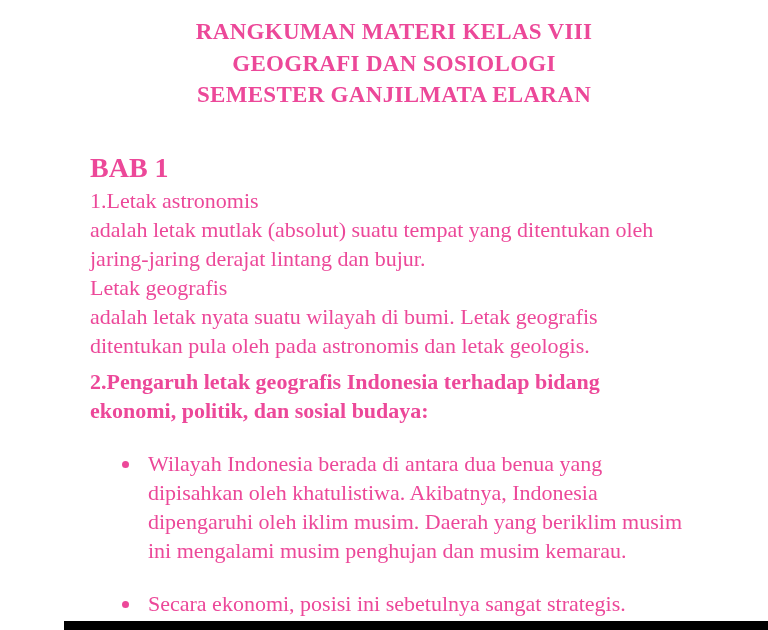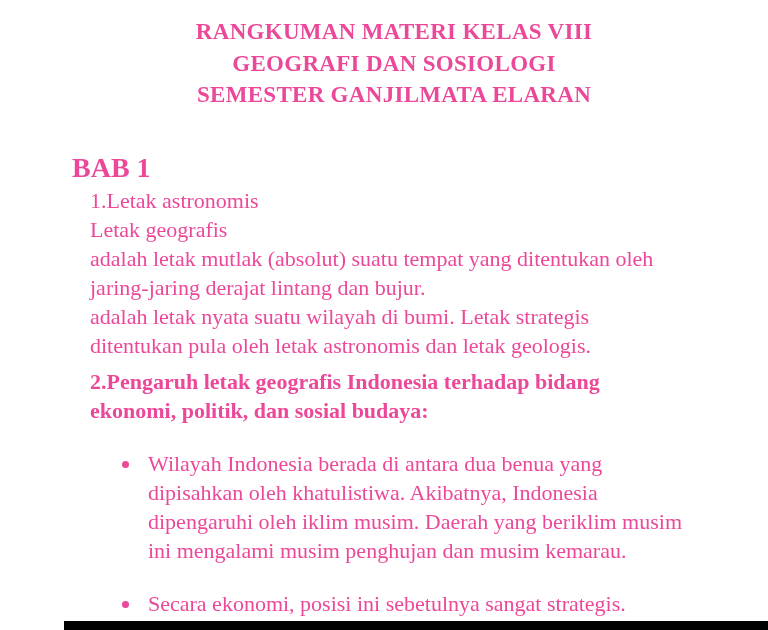--- a/index.html
+++ b/index.html
@@ -21,21 +21,21 @@
     text-align: center;
     font-weight: bold;
     font-size: 23px;
     line-height: 1.38;
     letter-spacing: 0.3px;
   }
   .doc-title .title-line {
     display: block;
   }
   .section-heading {
-    margin: 42px 0 2px 72px;
+    margin: 42px 0 2px 90px;
     font-weight: bold;
     font-size: 28px;
     line-height: 1.1;
   }
   .body-block {
     margin: 0 84px 0 90px;
     font-size: 22px;
     line-height: 1.32;
   }
   .para {
@@ -72,23 +72,23 @@
   <h1 class="doc-title">
     <span class="title-line">RANGKUMAN MATERI KELAS VIII</span>
     <span class="title-line">GEOGRAFI DAN SOSIOLOGI</span>
     <span class="title-line">SEMESTER GANJILMATA ELARAN</span>
   </h1>
 
   <h2 class="section-heading">BAB 1</h2>
 
   <div class="body-block">
     <p class="para">1.Letak astronomis</p>
+    <p class="para">adalah letak mutlak (absolut) suatu tempat yang ditentukan oleh jaring-jaring derajat lintang dan bujur.</p>
     <p class="para">Letak geografis</p>
-    <p class="para">adalah letak mutlak (absolut) suatu tempat yang ditentukan oleh jaring-jaring derajat lintang dan bujur.</p>
-    <p class="para">adalah letak nyata suatu wilayah di bumi. Letak strategis ditentukan pula oleh letak astronomis dan letak geologis.</p>
+    <p class="para">adalah letak nyata suatu wilayah di bumi. Letak geografis ditentukan pula oleh pada astronomis dan letak geologis.</p>
   </div>
 
   <div class="body-block">
     <p class="para para-gap">2.Pengaruh letak geografis Indonesia terhadap bidang ekonomi, politik, dan sosial budaya:</p>
   </div>
 
   <ul class="bullet-list">
     <li>Wilayah Indonesia berada di antara dua benua yang dipisahkan oleh khatulistiwa. Akibatnya, Indonesia dipengaruhi oleh iklim musim. Daerah yang beriklim musim ini mengalami musim penghujan dan musim kemarau.</li>
     <li>Secara ekonomi, posisi ini sebetulnya sangat strategis. Indonesia berada pada posisi silang di antara dua benua dan dua samudra. Posisi demikian menyebabkan jalur pelayaran Indonesia ramai karena digunakan sebagai jalur dipengaruhi internasional.</li>
   </ul>

